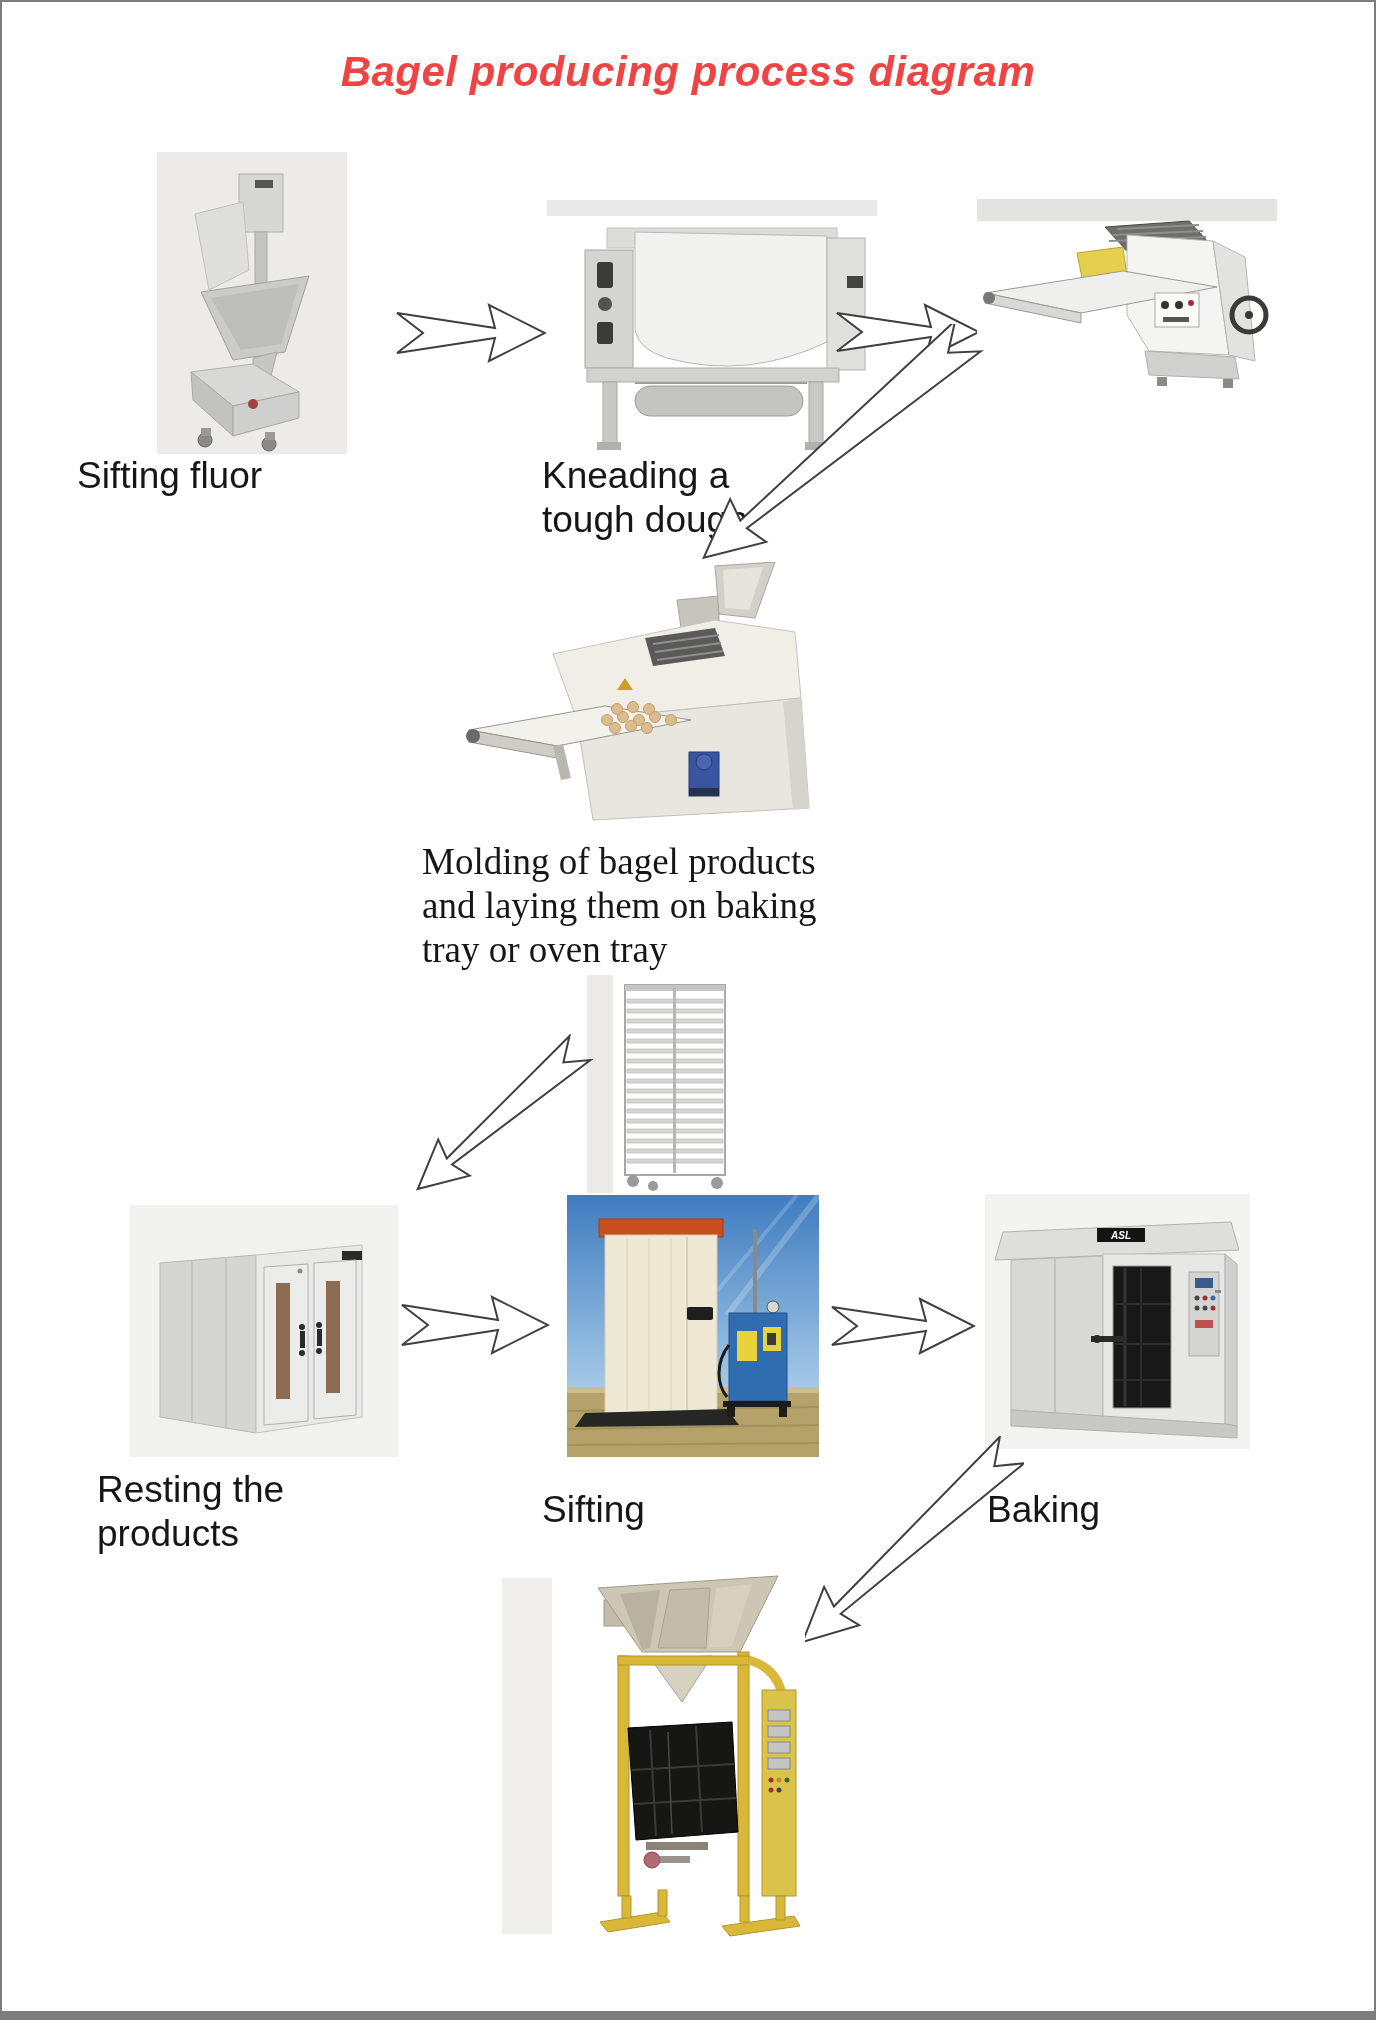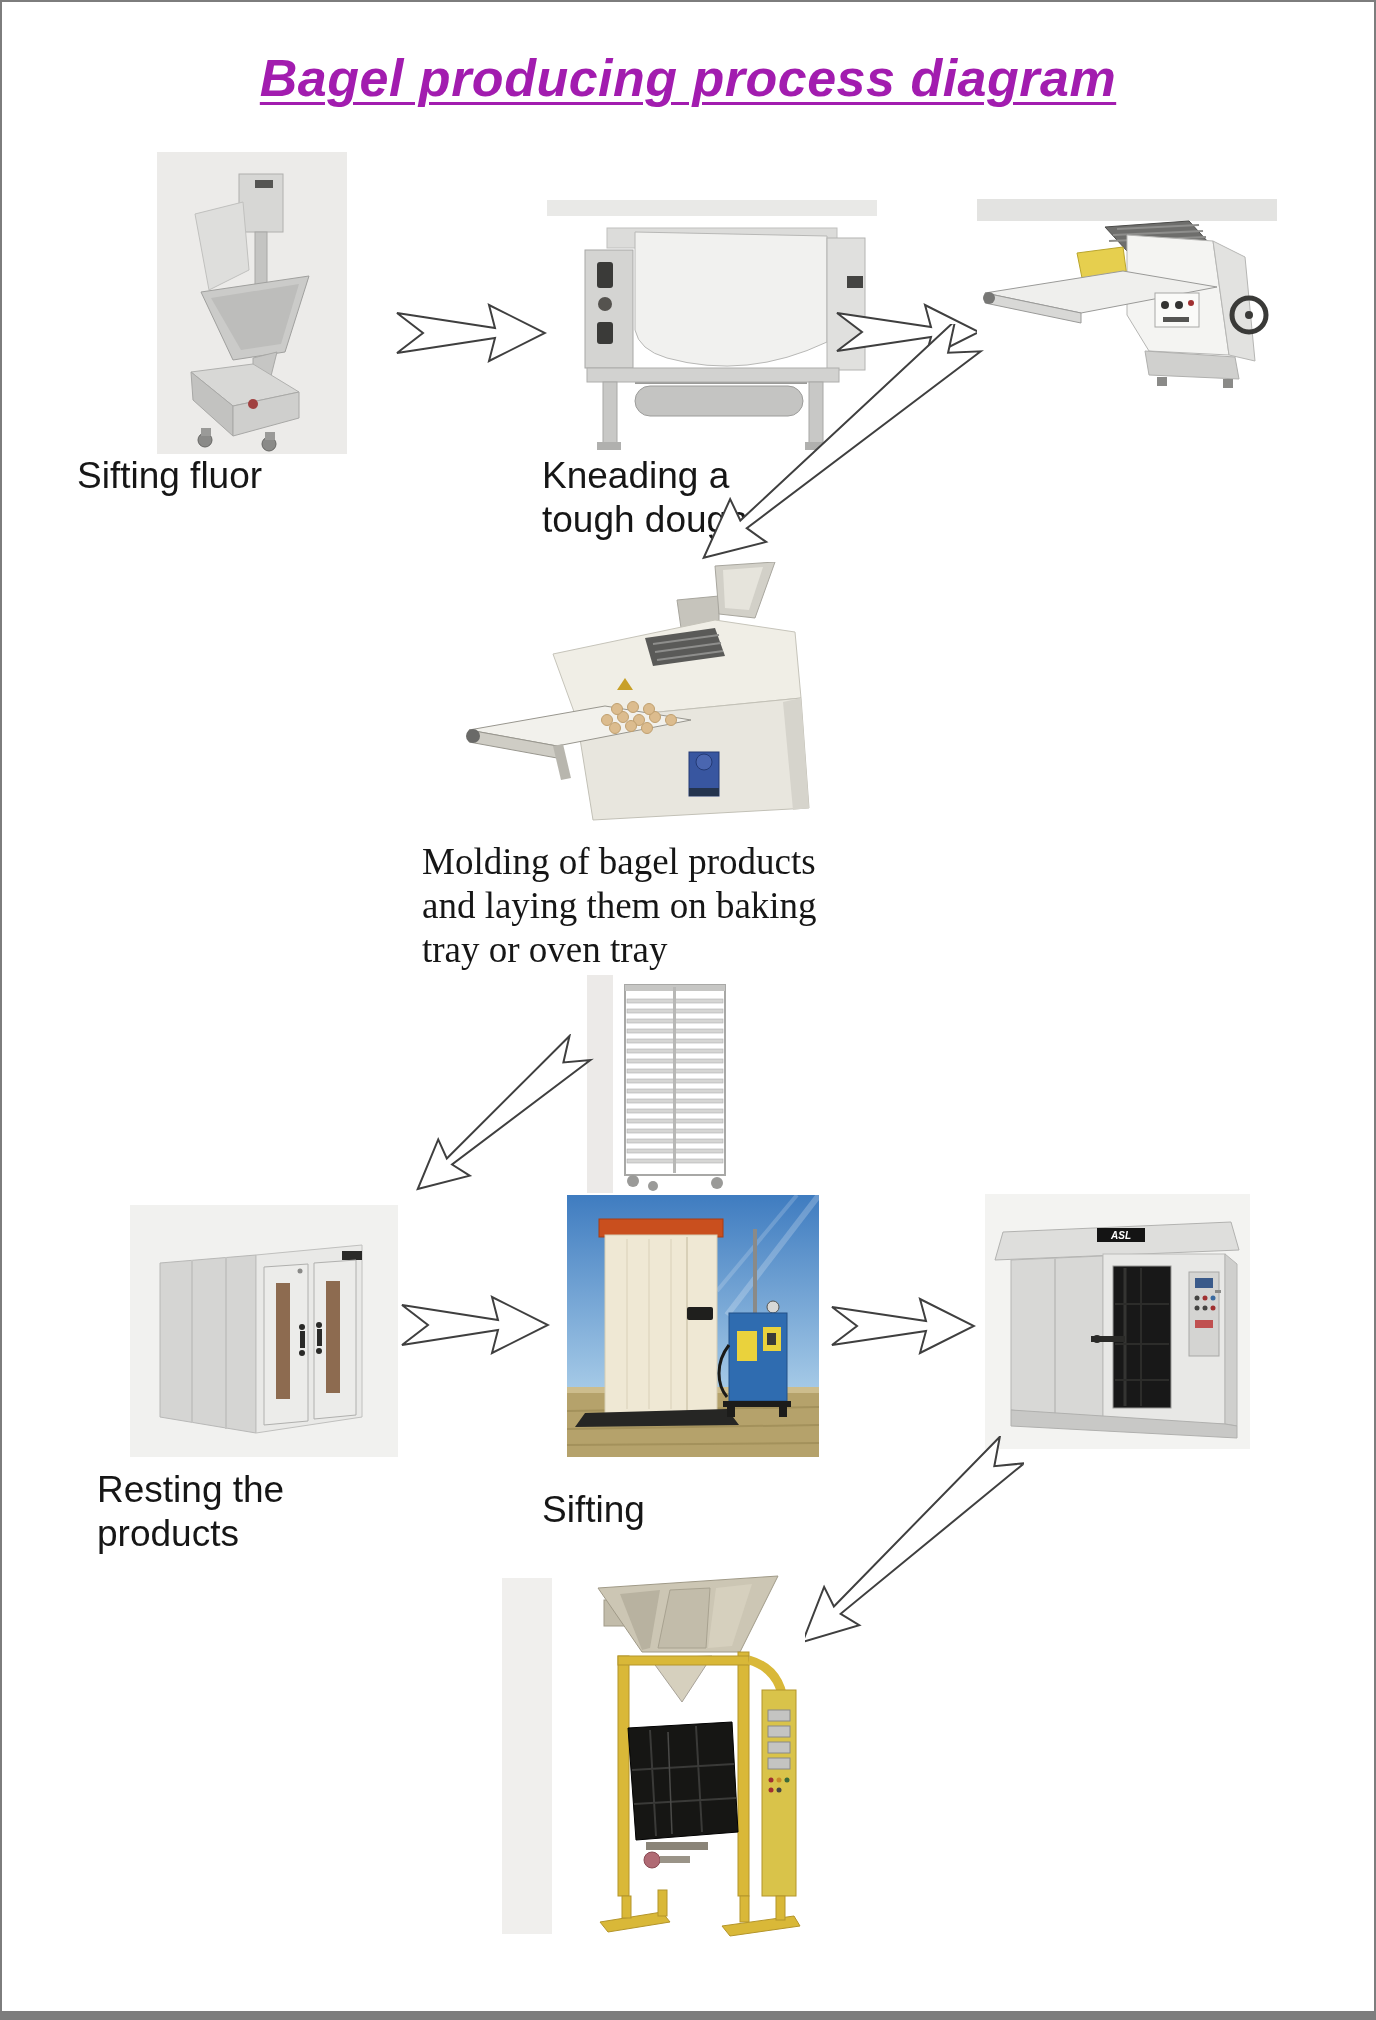--- a/index.html
+++ b/index.html
@@ -3,22 +3,22 @@
 <meta charset="utf-8">
 <style>
   html,body{margin:0;padding:0;background:#fff;}
   #page{
     position:relative;width:1376px;height:2020px;background:#ffffff;
     border:2px solid #7d7d7d;box-sizing:border-box;overflow:hidden;
     font-family:"Liberation Sans",sans-serif;
   }
   .title-wrap{position:absolute;left:0;right:0;top:46px;text-align:center;}
   .title{
-    display:inline-block;font-size:52px;font-weight:bold;font-style:italic;color:#a21caf;
-    text-decoration:underline;text-decoration-thickness:3px;text-underline-offset:6px;
+    display:inline-block;font-size:42px;font-weight:bold;font-style:italic;color:#ef4444;
+    text-decoration-thickness:3px;text-underline-offset:6px;
     letter-spacing:0.5px;
   }
   .img{position:absolute;}
   .img svg{display:block;}
   .label{
     position:absolute;color:#161616;font-size:37px;line-height:44px;
     white-space:pre-line;
   }
   .arrow{position:absolute;}
   .arrow polygon{fill:#ffffff;stroke:#3f3f3f;stroke-width:2;stroke-linejoin:miter;}
@@ -296,20 +296,21 @@
       <rect x="210" y="126" width="18" height="8" fill="#c05050"></rect>
       <polygon points="240,60 252,70 252,232 240,230" fill="#cfcfcd" stroke="#b6b6b4"></polygon>
       <polygon points="26,216 240,230 252,232 252,244 26,232" fill="#c8c8c6" stroke="#b0b0ae"></polygon>
       <rect x="230" y="96" width="6" height="3" fill="#8a8a88"></rect>
     </svg>
   </div>
 
   <div class="label" style="left:95px;top:1466px;width:300px;">Resting the
 products</div>
   <div class="label" style="left:540px;top:1486px;width:300px;">Sifting</div>
+  <div class="label" style="left:985px;top:1486px;width:260px;">Baking</div>
 
   <svg class="arrow" style="left:778px;top:1434px;" width="244" height="222" viewBox="0 0 244 222">
     <g transform="translate(232,14) rotate(137.5)">
       <polygon points="0,-18 237,-5 231,-26 284,0 231,26 237,5 0,18 24,0"></polygon>
     </g>
   </svg>
 
   <div class="img" style="left:498px;top:1558px;width:305px;height:378px;">
     <svg width="305" height="378" viewBox="0 0 305 378">
       <rect x="0" y="0" width="305" height="378" fill="#ffffff"></rect>

